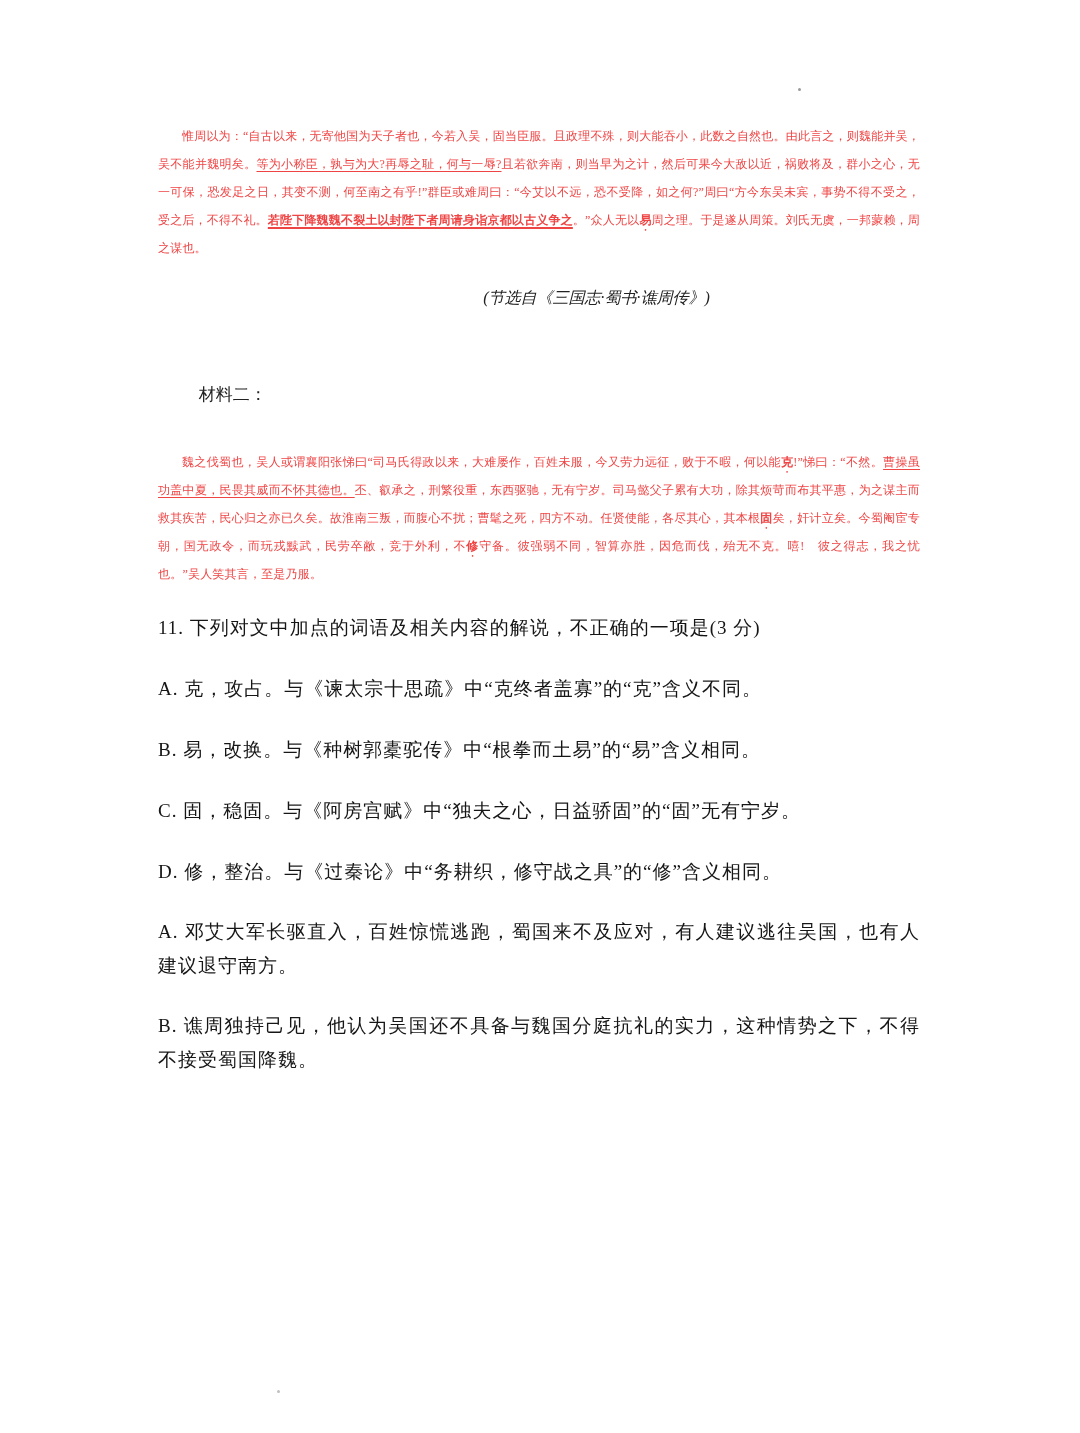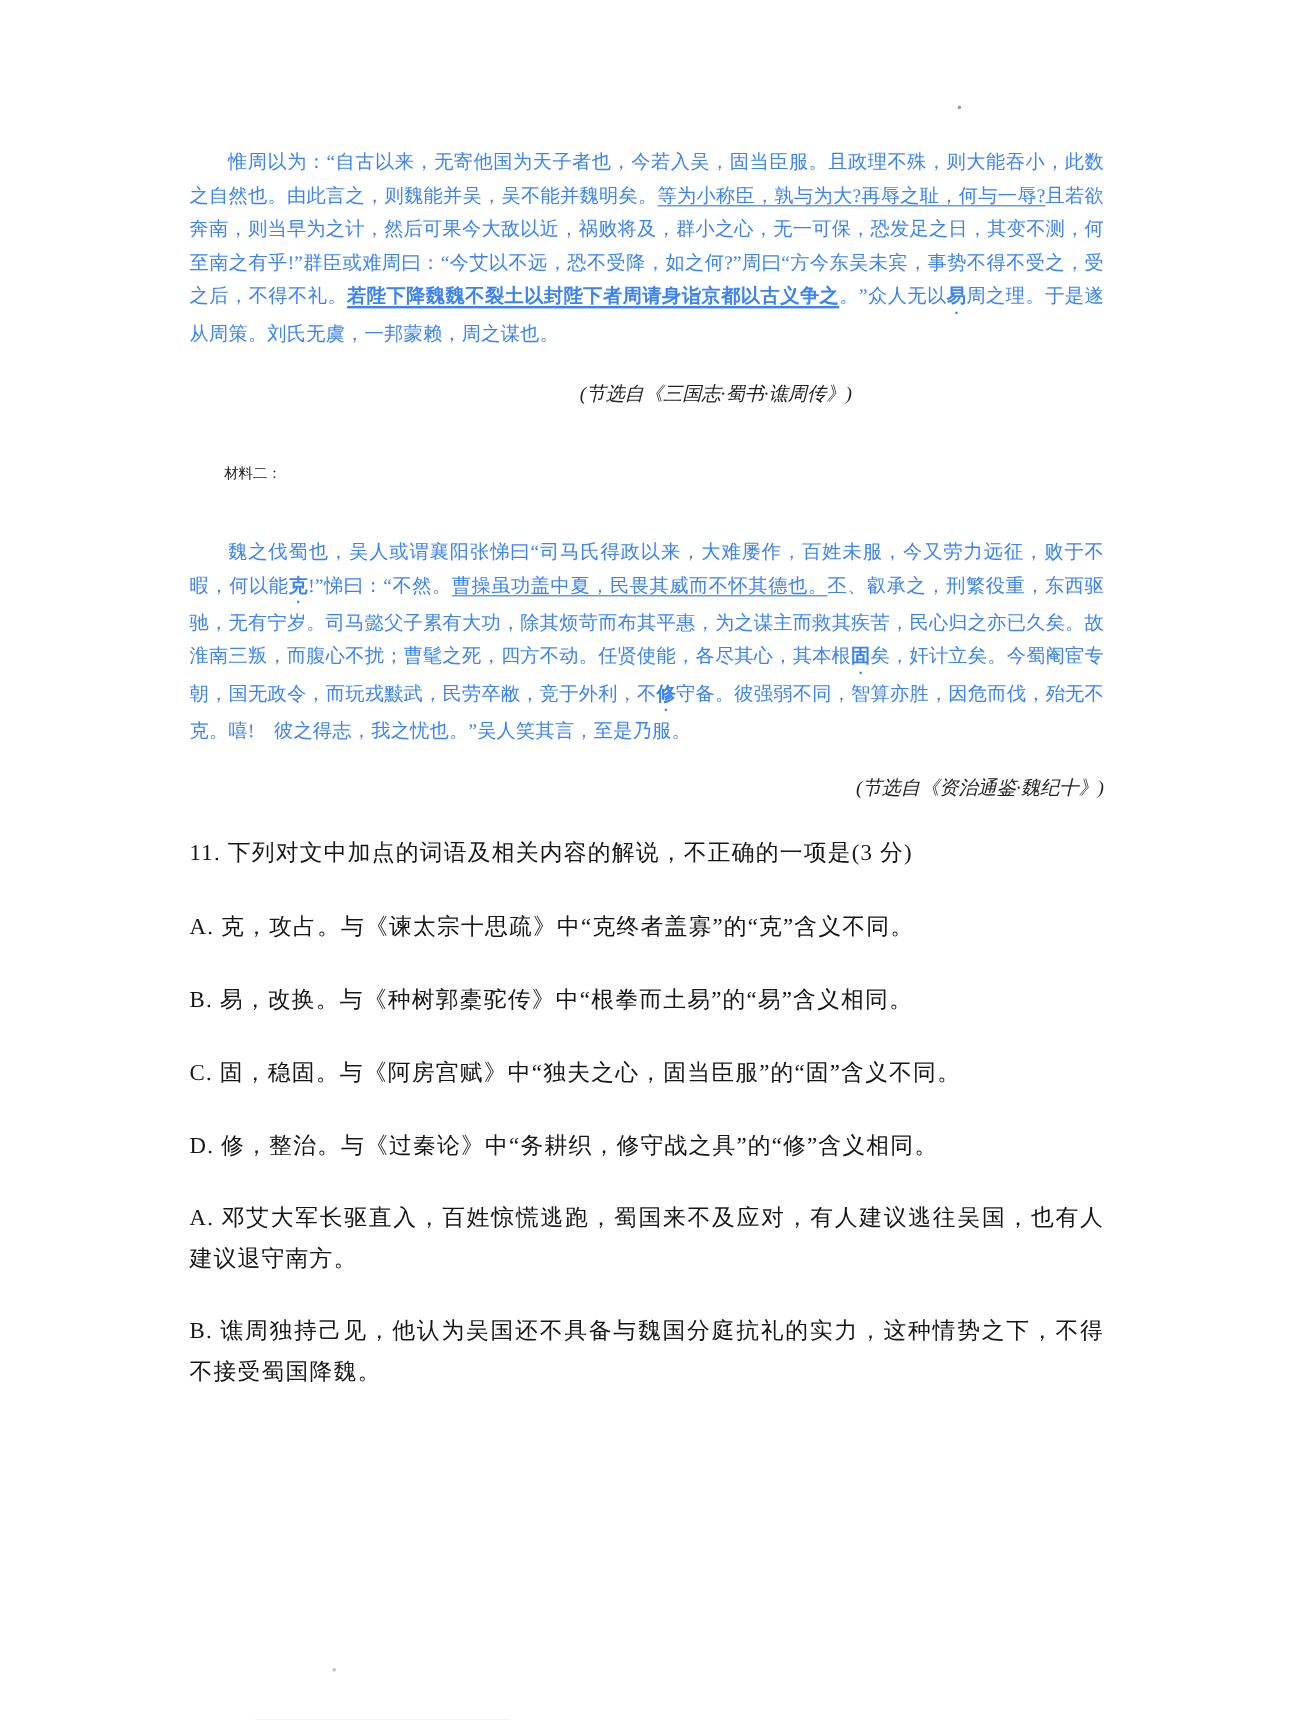--- a/index.html
+++ b/index.html
@@ -11,26 +11,26 @@
     background: #ffffff;
     color: #1d1d1d;
     font-family: "Liberation Serif", "DejaVu Serif", serif;
     overflow: hidden;
   }
   .content { padding: 122px 160px 0 158px; }
 
   
   .material {
     margin: 0;
-    font-size: 16px;
+    font-size: 12px;
     line-height: 28px;
     letter-spacing: 0.2px;
     text-align: justify;
     text-indent: 2em;
-    color: #3b82f6;
+    color: #ef4444;
   }
   .seg-normal {}
   .seg-underline { text-decoration: underline; text-underline-offset: 3px; }
   .seg-bold-underline {
     font-weight: 700;
     text-decoration: underline;
     text-decoration-thickness: 1.5px;
     text-underline-offset: 3px;
   }
   .seg-dot {
@@ -45,22 +45,22 @@
     margin: 22px 0 0 0;
     font-size: 16px;
     line-height: 28px;
     color: #222;
     font-style: italic;
   }
   .attr1 { text-align: center; padding-left: 115px; }
   .attr2 { text-align: right; margin-top: 20px; }
 
   .material-label {
-    margin: 38px 0 0 0;
-    font-size: 12px;
+    margin: 70px 0 0 0;
+    font-size: 17px;
     line-height: 26px;
     text-indent: 2.4em;
     color: #222;
   }
   .material2 { margin-top: 40px; }
 
   
   .q-stem {
     margin: 0;
     font-size: 19px;
@@ -109,28 +109,27 @@
   <div class="content">
 
     <p class="material material1"><span class="seg-normal">惟周以为：“自古以来，无寄他国为天子者也，今若入吴，固当臣服。且政理不殊，则大能吞小，此数之自然也。由此言之，则魏能并吴，吴不能并魏明矣。</span><span class="seg-underline">等为小称臣，孰与为大?再辱之耻，何与一辱?</span><span class="seg-normal">且若欲奔南，则当早为之计，然后可果今大敌以近，祸败将及，群小之心，无一可保，恐发足之日，其变不测，何至南之有乎!”群臣或难周曰：“今艾以不远，恐不受降，如之何?”周曰“方今东吴未宾，事势不得不受之，受之后，不得不礼。</span><span class="seg-bold-underline">若陛下降魏魏不裂土以封陛下者周请身诣京都以古义争之</span><span class="seg-normal">。”众人无以</span><span class="seg-dot">易</span><span class="seg-normal">周之理。于是遂从周策。刘氏无虞，一邦蒙赖，周之谋也。</span></p>
 
     <p class="attr attr1">(节选自《三国志·蜀书·谯周传》)</p>
 
     <p class="material-label">材料二：</p>
 
     <p class="material material2"><span class="seg-normal">魏之伐蜀也，吴人或谓襄阳张悌曰“司马氏得政以来，大难屡作，百姓未服，今又劳力远征，败于不暇，何以能</span><span class="seg-dot">克</span><span class="seg-normal">!”悌曰：“不然。</span><span class="seg-underline">曹操虽功盖中夏，民畏其威而不怀其德也。</span><span class="seg-normal">丕、叡承之，刑繁役重，东西驱驰，无有宁岁。司马懿父子累有大功，除其烦苛而布其平惠，为之谋主而救其疾苦，民心归之亦已久矣。故淮南三叛，而腹心不扰；曹髦之死，四方不动。任贤使能，各尽其心，其本根</span><span class="seg-dot">固</span><span class="seg-normal">矣，奸计立矣。今蜀阉宦专朝，国无政令，而玩戎黩武，民劳卒敝，竞于外利，不</span><span class="seg-dot">修</span><span class="seg-normal">守备。彼强弱不同，智算亦胜，因危而伐，殆无不克。嘻!　彼之得志，我之忧也。”吴人笑其言，至是乃服。</span></p>
 
-    <p class="attr attr2">(节选自《资治通鉴·魏纪十》)</p>
 
 
     <div class="question">
       <p class="q-stem q11-stem">11. 下列对文中加点的词语及相关内容的解说，不正确的一项是(3 分)</p>
       <p class="option">A. 克，攻占。与《谏太宗十思疏》中“克终者盖寡”的“克”含义不同。</p>
       <p class="option">B. 易，改换。与《种树郭橐驼传》中“根拳而土易”的“易”含义相同。</p>
-      <p class="option">C. 固，稳固。与《阿房宫赋》中“独夫之心，固当臣服”的“固”含义不同。</p>
+      <p class="option">C. 固，稳固。与《阿房宫赋》中“独夫之心，日益骄固”的“固”无有宁岁。</p>
       <p class="option">D. 修，整治。与《过秦论》中“务耕织，修守战之具”的“修”含义相同。</p>
     </div>
 
     <div class="question">
       <p class="option option-12">A. 邓艾大军长驱直入，百姓惊慌逃跑，蜀国来不及应对，有人建议逃往吴国，也有人建议退守南方。</p>
       <p class="option option-12">B. 谯周独持己见，他认为吴国还不具备与魏国分庭抗礼的实力，这种情势之下，不得不接受蜀国降魏。</p>
     </div>
 
   </div>
 </div>

